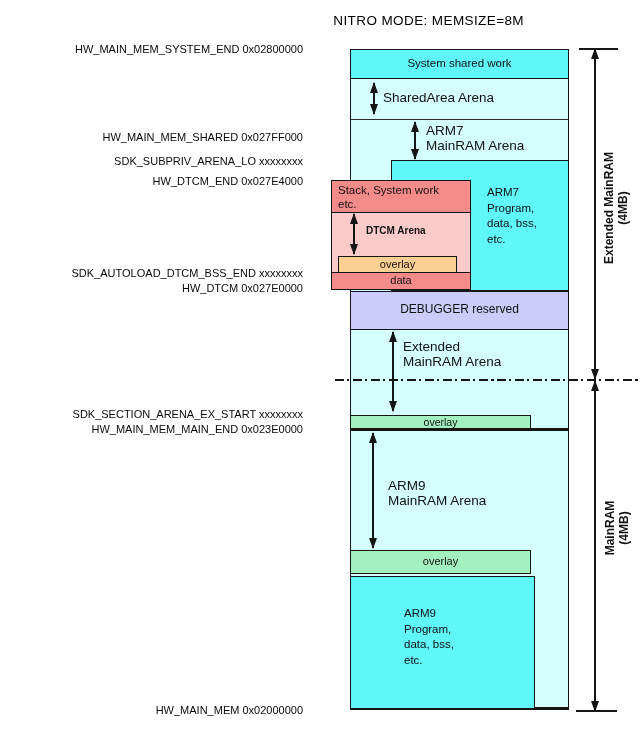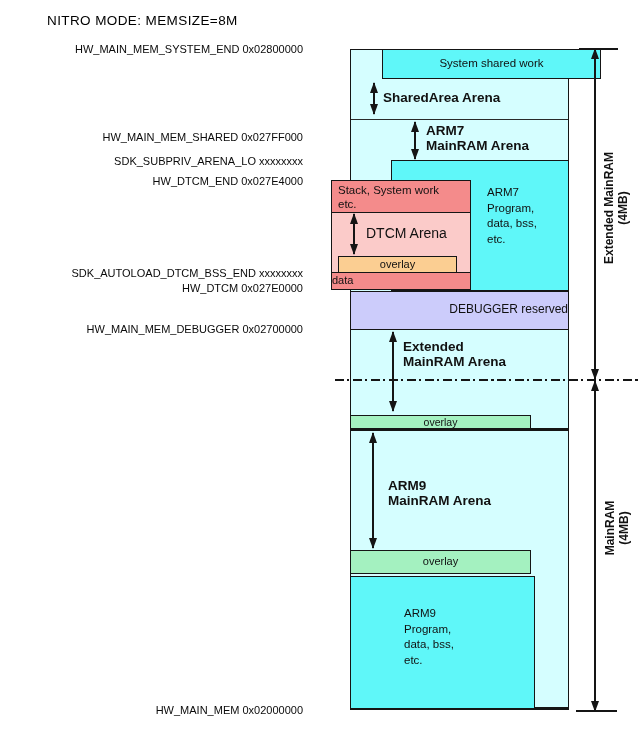--- a/index.html
+++ b/index.html
@@ -1,73 +1,74 @@
 <!DOCTYPE html>
 <html><head>
 <meta charset="utf-8">
 <style>
   html,body{margin:0;padding:0;background:#fff;}
   #stage{position:relative;width:640px;height:740px;background:#ffffff;
          font-family:"Liberation Sans","DejaVu Sans",sans-serif;color:#111;overflow:hidden;}
   .abs{position:absolute;}
-  #title{top:13px;left:0;width:524px;text-align:left;font-size:13.5px;letter-spacing:.4px;color:#000;margin-left:47px;}
+  #title{top:13px;left:0;width:524px;text-align:right;font-size:13.5px;letter-spacing:.4px;color:#000;}
   .mlabel{position:absolute;right:337px;font-size:11px;line-height:14px;white-space:nowrap;color:#0a0a0a;}
   
   .box{position:absolute;box-sizing:border-box;border:1.5px solid #151515;}
   .col-bg{left:350px;top:49px;width:219px;height:661px;background:#d5feff;border-bottom-width:3px;}
   .band-system{left:350px;top:49px;width:219px;height:30px;background:#5ff7f9;text-align:center;
-               font-size:11.5px;line-height:27px;margin-left:32px;}
+               font-size:11.5px;line-height:27px;}
   .line-thin{position:absolute;left:351px;top:119px;width:217px;height:0;border-top:1px solid #2a2a2a;}
   .arm7-box{left:391px;top:160px;width:178px;height:131px;background:#5ff7f9;}
-  .debugger{left:350px;top:291px;width:219px;height:39px;background:#ccccfb;text-align:right;
+  .debugger{left:350px;top:291px;width:219px;height:39px;background:#ccccfb;text-align:center;
             font-size:12px;line-height:35px;}
   .green-ex{left:350px;top:415px;width:181px;height:14px;background:#a4f1c0;text-align:center;
             font-size:10.5px;line-height:12px;}
   .main-end{position:absolute;left:350px;top:428px;width:219px;height:3px;background:#151515;}
   .green-main{left:350px;top:550px;width:181px;height:24px;background:#a4f1c0;text-align:center;
             font-size:11px;line-height:21px;}
   .arm9-box{left:350px;top:576px;width:185px;height:133px;background:#5ff7f9;}
   
   .pink-cluster{left:331px;top:180px;width:140px;height:110px;background:#fbcbc9;}
   .stack-sec{position:absolute;left:0;top:0;right:0;height:32px;background:#f48b8b;box-sizing:border-box;
              border-bottom:1.5px solid #151515;padding:2px 0 0 6px;font-size:11.5px;line-height:14px;}
   .ov-orange{position:absolute;left:6px;top:75px;width:119px;height:18px;background:#fbce92;box-sizing:border-box;
              border:1.5px solid #151515;text-align:center;font-size:11px;line-height:15px;}
   .data-sec{position:absolute;left:0;right:0;bottom:0;height:17px;background:#f48b8b;box-sizing:border-box;
-             border-top:1.5px solid #151515;text-align:left;font-size:11px;line-height:14px;}
-  .dtcm-label{position:absolute;left:34px;top:44px;font-size:14px;font-weight:normal;white-space:nowrap;}
+             border-top:1.5px solid #151515;text-align:center;font-size:11px;line-height:14px;}
+  .dtcm-label{position:absolute;left:34px;top:44px;font-size:10px;font-weight:bold;white-space:nowrap;}
   
   .varrow{position:absolute;width:2px;background:#151515;}
   .varrow::before{content:"";position:absolute;top:-1px;left:-3px;width:0;height:0;
       border-left:4px solid transparent;border-right:4px solid transparent;border-bottom:11px solid #151515;}
   .varrow::after{content:"";position:absolute;bottom:-1px;left:-3px;width:0;height:0;
       border-left:4px solid transparent;border-right:4px solid transparent;border-top:11px solid #151515;}
   .tick{position:absolute;height:1.5px;background:#151515;}
   .dashdot{position:absolute;left:335px;top:379px;width:303px;height:1.6px;
       background:repeating-linear-gradient(90deg,#151515 0 9px,transparent 9px 12.5px,#151515 12.5px 14.5px,transparent 14.5px 18px);}
   
-  .arena-t{position:absolute;font-weight:bold;font-size:13.5px;line-height:15px;white-space:nowrap;}
+  .arena-t{position:absolute;font-weight:normal;font-size:13.5px;line-height:15px;white-space:nowrap;}
   .prog-t{position:absolute;font-size:11.5px;line-height:15.5px;white-space:nowrap;}
   .rot{position:absolute;transform:rotate(-90deg);text-align:center;font-size:12px;font-weight:bold;
        line-height:14px;white-space:nowrap;}
 </style>
 </head>
 <body>
 
 <div id="stage">
 
   <div id="title" class="abs">NITRO MODE: MEMSIZE=8M</div>
 
   <div class="mlabel" style="top:42px">HW_MAIN_MEM_SYSTEM_END 0x02800000</div>
   <div class="mlabel" style="top:130px">HW_MAIN_MEM_SHARED 0x027FF000</div>
   <div class="mlabel" style="top:154px">SDK_SUBPRIV_ARENA_LO xxxxxxxx</div>
   <div class="mlabel" style="top:174px">HW_DTCM_END 0x027E4000</div>
   <div class="mlabel" style="top:266px">SDK_AUTOLOAD_DTCM_BSS_END xxxxxxxx</div>
   <div class="mlabel" style="top:281px">HW_DTCM 0x027E0000</div>
-  <div class="mlabel" style="top:322px">HW_MAIN_MEM_DEBUGGER 0x02700000</div>
+  <div class="mlabel" style="top:407px">SDK_SECTION_ARENA_EX_START xxxxxxxx</div>
+  <div class="mlabel" style="top:422px">HW_MAIN_MEM_MAIN_END 0x023E0000</div>
   <div class="mlabel" style="top:703px">HW_MAIN_MEM 0x02000000</div>
 
   <div class="box col-bg"></div>
   <div class="box band-system">System shared work</div>
   <div class="line-thin"></div>
 
   <div class="box arm7-box"></div>
   <div class="prog-t" style="left:487px;top:185px">
     <div>ARM7</div>
     <div>Program,</div>

